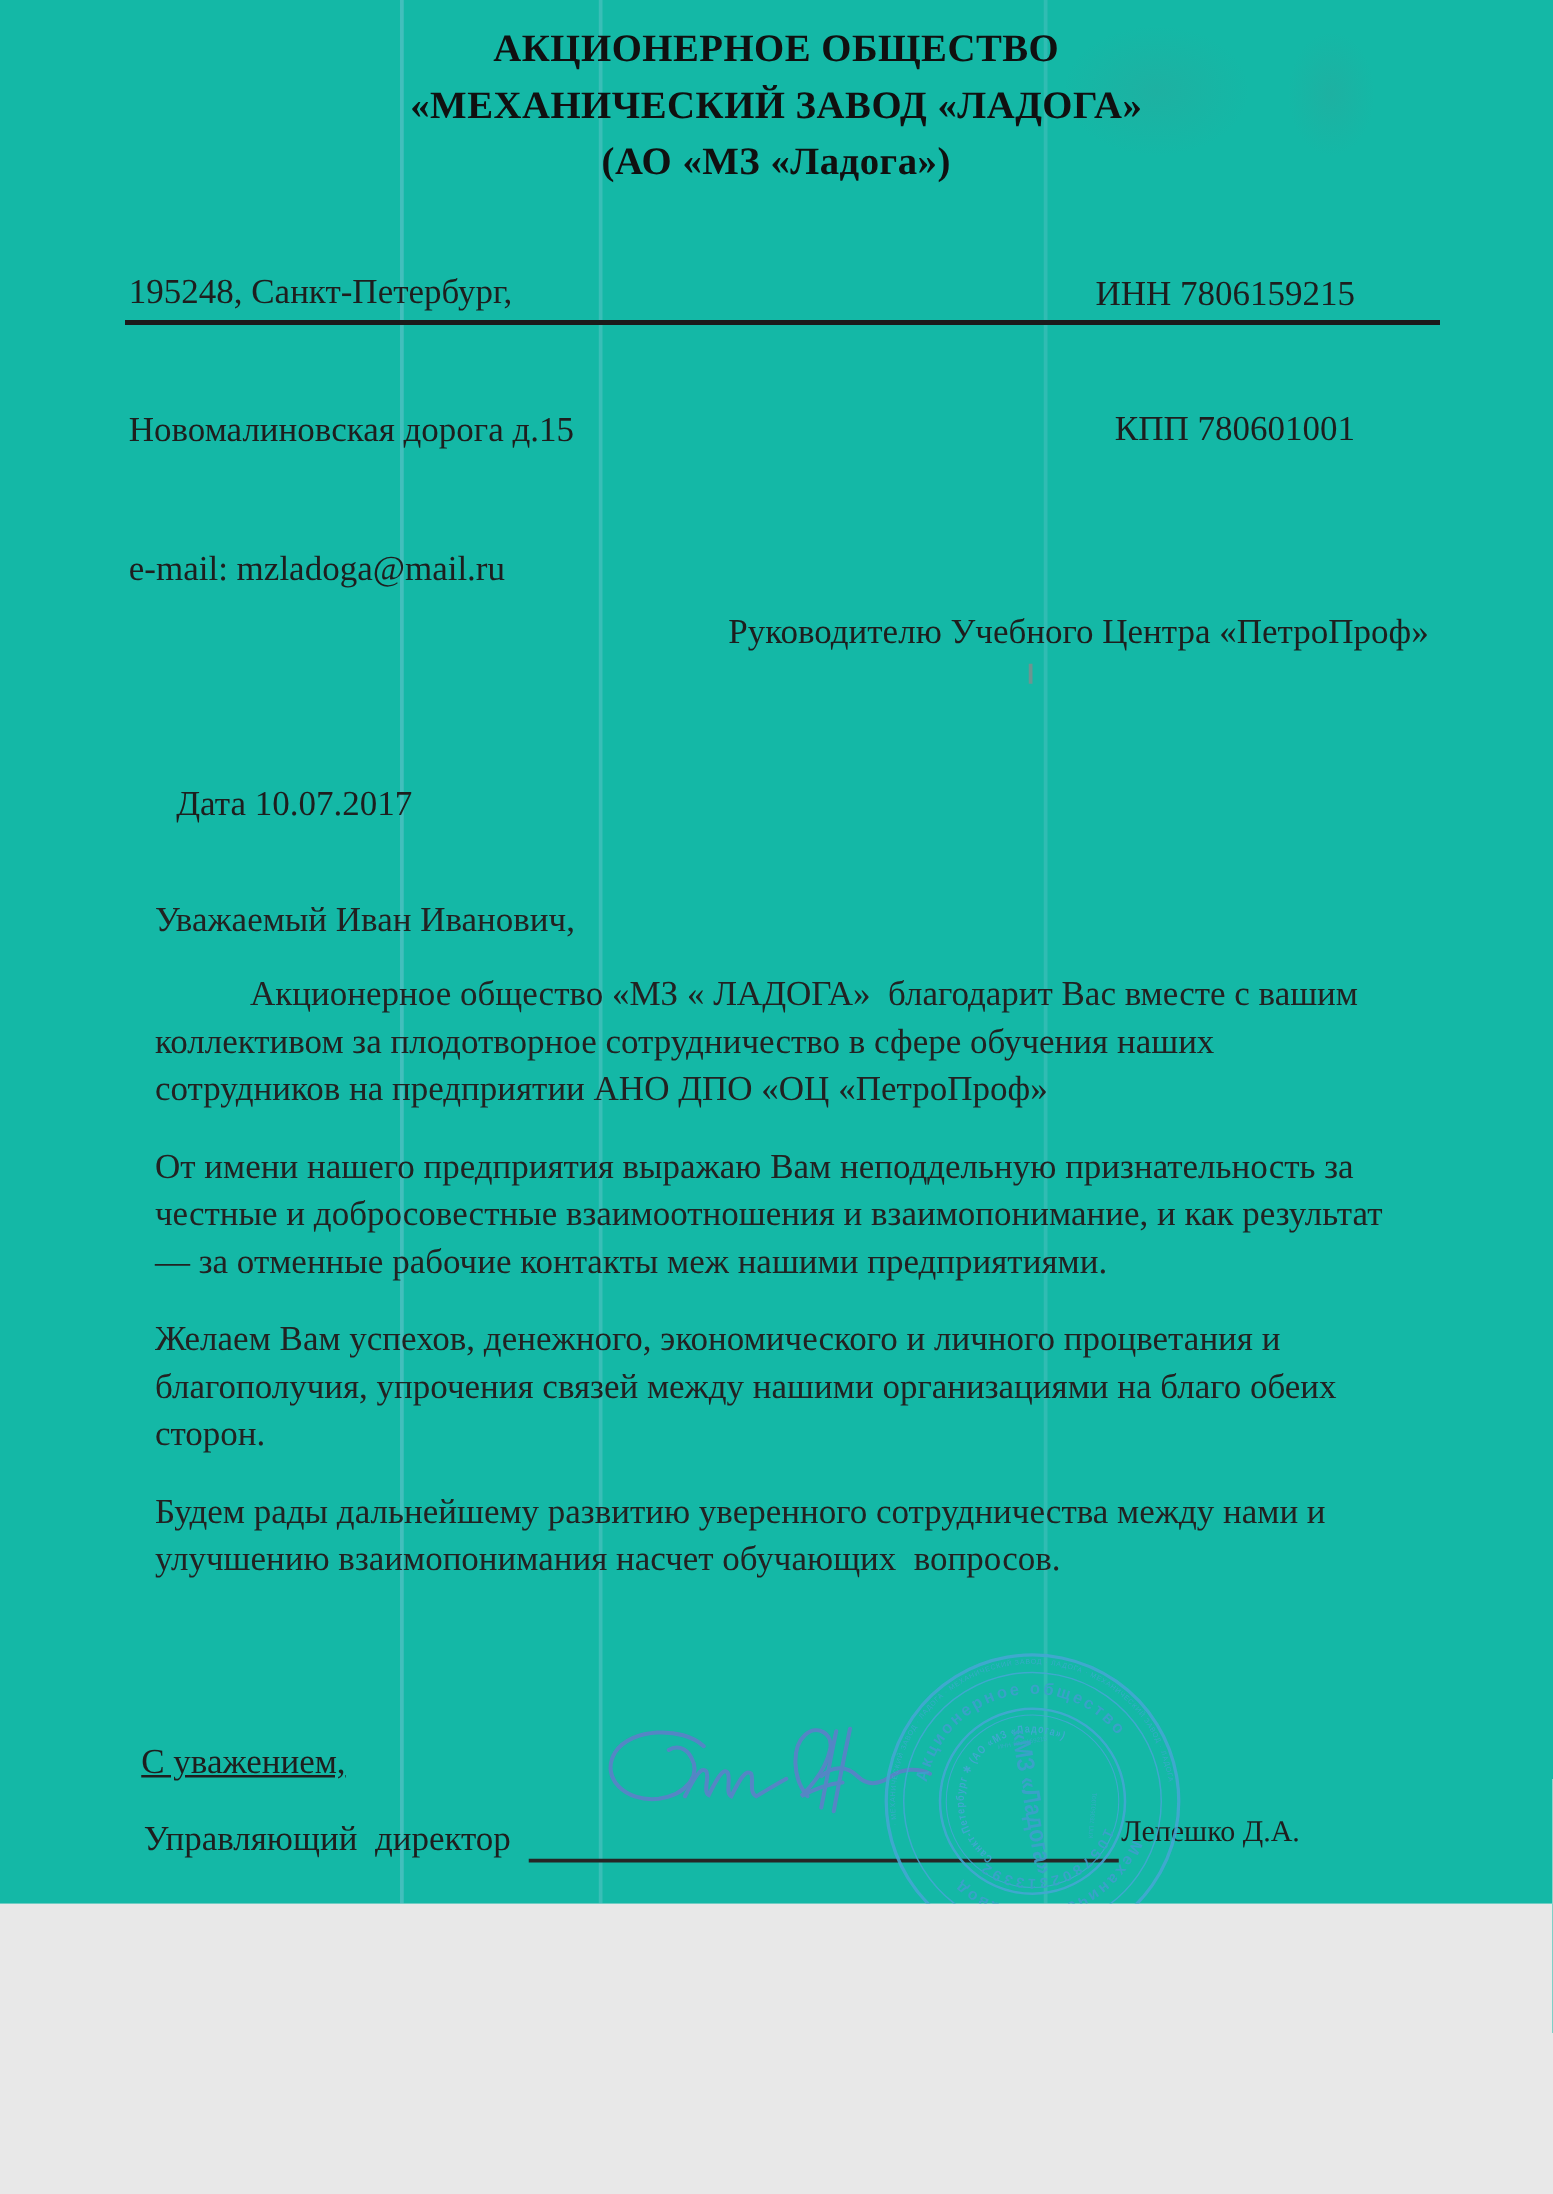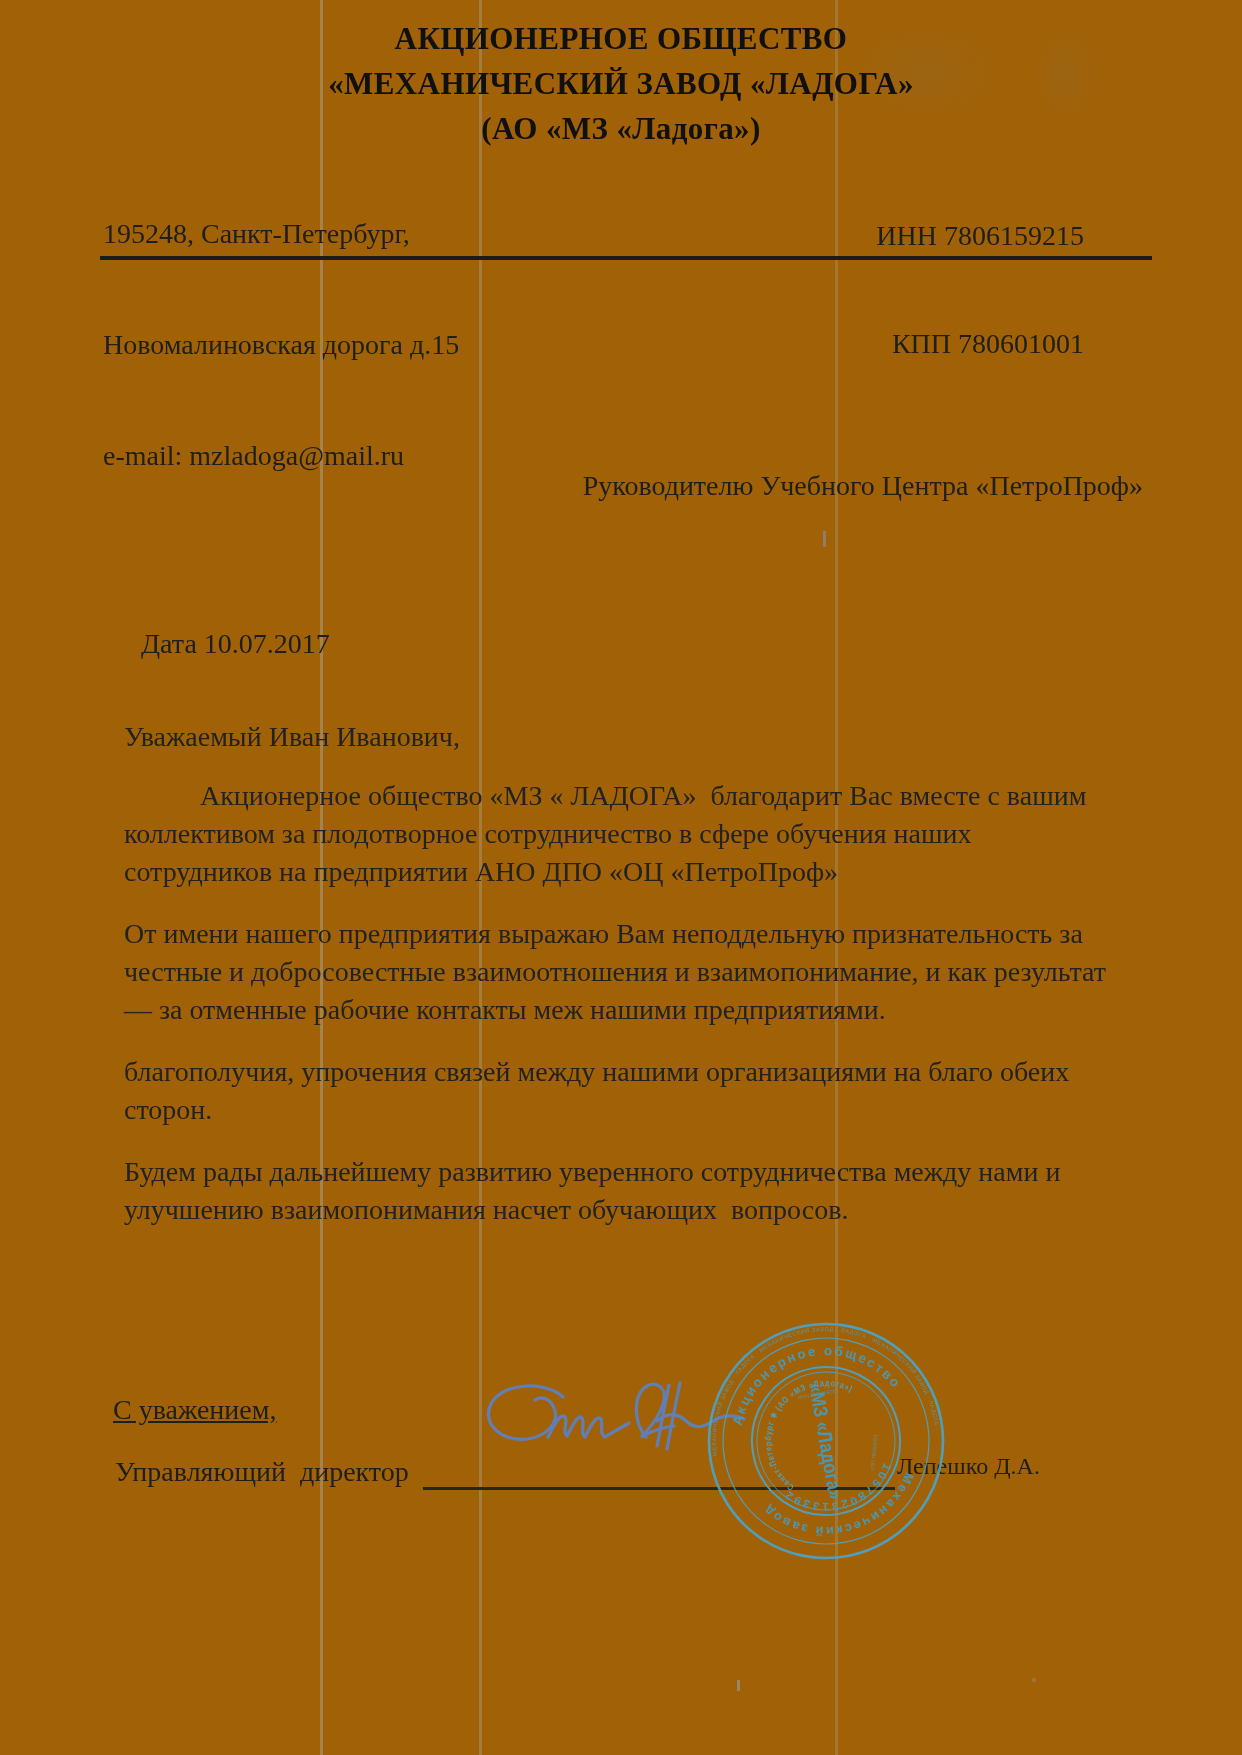--- a/index.html
+++ b/index.html
@@ -1,39 +1,39 @@
 <!DOCTYPE html>
 <html><head>
 <meta charset="utf-8">
 <style>
   html,body{margin:0;padding:0;background:#e8e8e8;}
   .page{
     position:relative;
-    width:1242px;height:1755px;
+    width:1242px;height:1523px;
     margin:0 auto;
-    background:#a16207;
+    background:#14b8a6;
     overflow:hidden;
     font-family:"Liberation Serif","DejaVu Serif",serif;
     color:#1e1e1e;
   }
   
   .scanline{position:absolute;top:0;bottom:0;width:3px;pointer-events:none;}
   .smudge{position:absolute;pointer-events:none;border-radius:50%;
     background:radial-gradient(closest-side,rgba(110,115,125,0.10),rgba(110,115,125,0));}
   .tickmark{position:absolute;background:#8a8a8a;}
   .speck{position:absolute;background:#9aa0b0;opacity:.55;}
 
   
   .org-title{position:absolute;left:0;right:0;top:16px;text-align:center;
     font-weight:bold;font-size:31px;line-height:45px;color:#101010;letter-spacing:.4px;}
   .addr{position:absolute;left:103px;top:141px;font-size:28px;line-height:37px;white-space:pre;}
   .codes{position:absolute;right:158px;top:146px;font-size:28px;line-height:36px;text-align:right;white-space:pre;}
   .rule{position:absolute;left:100px;top:256px;width:1052px;height:4px;background:#1b1b1b;}
 
-  .recipient{position:absolute;right:99px;top:470px;font-size:28px;white-space:pre;}
+  .recipient{position:absolute;right:99px;top:490px;font-size:28px;white-space:pre;}
   .dateline{position:absolute;left:113px;top:596px;font-size:28px;white-space:pre;}
   .dateline .val{margin-left:7px;}
 
   .body{position:absolute;left:124px;top:718px;width:1032px;font-size:28px;color:#222;}
   .body .line{white-space:pre;line-height:38px;}
   .salutation{margin-bottom:21px;}
   .para{margin:0 0 24px 0;}
   .indent{text-indent:76px;}
 
   .closing{position:absolute;left:113px;top:1394px;font-size:28px;white-space:pre;text-decoration:underline;}
@@ -93,20 +93,21 @@
       <div class="line">сотрудников на предприятии АНО ДПО «ОЦ «ПетроПроф»</div>
     </div>
 
     <div class="para">
       <div class="line">От имени нашего предприятия выражаю Вам неподдельную признательность за</div>
       <div class="line">честные и добросовестные взаимоотношения и взаимопонимание, и как результат</div>
       <div class="line">— за отменные рабочие контакты меж нашими предприятиями.</div>
     </div>
 
     <div class="para">
+      <div class="line">Желаем Вам успехов, денежного, экономического и личного процветания и</div>
       <div class="line">благополучия, упрочения связей между нашими организациями на благо обеих</div>
       <div class="line">сторон.</div>
     </div>
 
     <div class="para">
       <div class="line">Будем рады дальнейшему развитию уверенного сотрудничества между нами и</div>
       <div class="line">улучшению взаимопонимания насчет обучающих  вопросов.</div>
     </div>
   </div>
 

